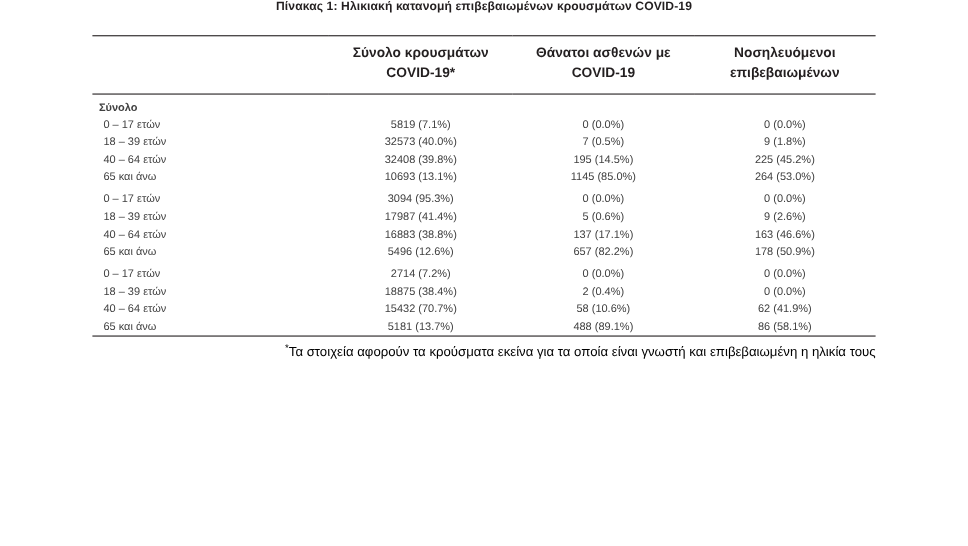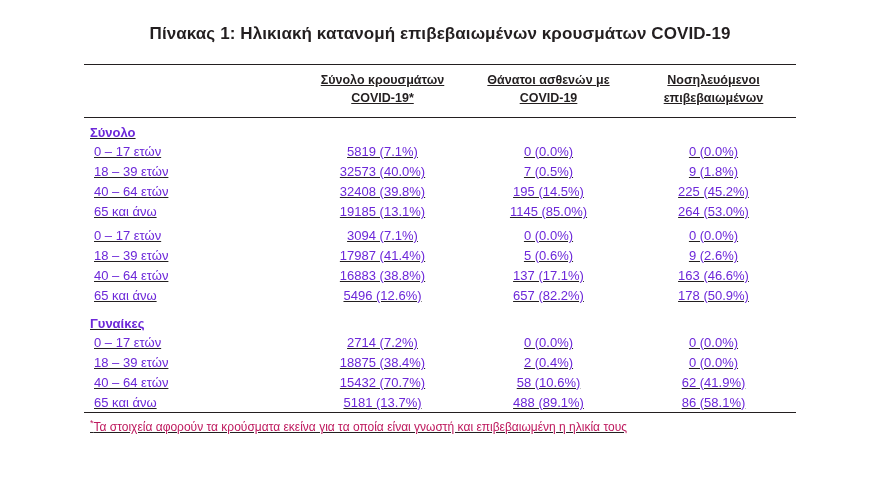--- a/index.html
+++ b/index.html
@@ -15,30 +15,29 @@
     overflow: hidden;
   }
   .page {
     position: relative;
     width: 880px;
     height: 496px;
     box-sizing: border-box;
   }
   .caption {
     text-align: center;
-    font-size: 17px;
+    font-size: 11px;
     font-weight: 700;
     color: #231f20;
-    padding-top: 24px;
+    padding-top: 0;
     letter-spacing: 0.1px;
   }
   .table-wrap {
     margin: 20px auto 4px auto;
     width: 712px;
-    text-decoration: underline;
   }
   table.t {
     width: 100%;
     border-collapse: collapse;
     table-layout: fixed;
   }
   table.t col.c0 { width: 215px; }
   table.t col.c1 { width: 167px; }
   table.t col.c2 { width: 165px; }
   table.t col.c3 { width: 165px; }
@@ -51,23 +50,23 @@
     vertical-align: top;
     line-height: 1.45;
     color: #231f20;
   }
   thead tr.head-row {
     border-top: 1.6px solid #231f20;
     border-bottom: 1.6px solid #231f20;
   }
 
   tbody td {
-    font-size: 13px;
+    font-size: 10px;
     padding: 2.5px 2px;
-    color: #6d28d9;
+    color: #404040;
   }
   td.lbl {
     padding-left: 10px;
     text-align: left;
     white-space: nowrap;
   }
   td.grp {
     font-weight: 700;
     padding-left: 6px;
     padding-top: 7px;
@@ -80,23 +79,24 @@
   tr.spacer td {
     height: 4px;
     padding: 0;
     line-height: 4px;
   }
   .rule-bottom {
     border-top: 1.6px solid #231f20;
   }
   .footnote {
     font-size: 12px;
-    color: #be185d;
+    color: #000000;
     padding: 5px 0 0 6px;
     line-height: 1.3;
+    text-align: right;
   }
   .footnote sup {
     font-size: 9px;
     vertical-align: super;
   }
 </style>
 </head>
 <body>
 
 <div class="page">
@@ -146,32 +146,32 @@
           <td class="val">9 (1.8%)</td>
         </tr>
         <tr>
           <td class="lbl">40 – 64 ετών</td>
           <td class="val">32408 (39.8%)</td>
           <td class="val">195 (14.5%)</td>
           <td class="val">225 (45.2%)</td>
         </tr>
         <tr>
           <td class="lbl">65 και άνω</td>
-          <td class="val">19185 (13.1%)</td>
+          <td class="val">10693 (13.1%)</td>
           <td class="val">1145 (85.0%)</td>
           <td class="val">264 (53.0%)</td>
         </tr>
 
         <tr class="spacer">
             <td colspan="4"></td>
           </tr>
 
         <tr>
           <td class="lbl">0 – 17 ετών</td>
-          <td class="val">3094 (7.1%)</td>
+          <td class="val">3094 (95.3%)</td>
           <td class="val">0 (0.0%)</td>
           <td class="val">0 (0.0%)</td>
         </tr>
         <tr>
           <td class="lbl">18 – 39 ετών</td>
           <td class="val">17987 (41.4%)</td>
           <td class="val">5 (0.6%)</td>
           <td class="val">9 (2.6%)</td>
         </tr>
         <tr>
@@ -185,23 +185,20 @@
           <td class="val">5496 (12.6%)</td>
           <td class="val">657 (82.2%)</td>
           <td class="val">178 (50.9%)</td>
         </tr>
 
         <tr class="spacer">
             <td colspan="4"></td>
           </tr>
 
         <tr>
-          <td class="grp" colspan="4">Γυναίκες</td>
-        </tr>
-        <tr>
           <td class="lbl">0 – 17 ετών</td>
           <td class="val">2714 (7.2%)</td>
           <td class="val">0 (0.0%)</td>
           <td class="val">0 (0.0%)</td>
         </tr>
         <tr>
           <td class="lbl">18 – 39 ετών</td>
           <td class="val">18875 (38.4%)</td>
           <td class="val">2 (0.4%)</td>
           <td class="val">0 (0.0%)</td>

